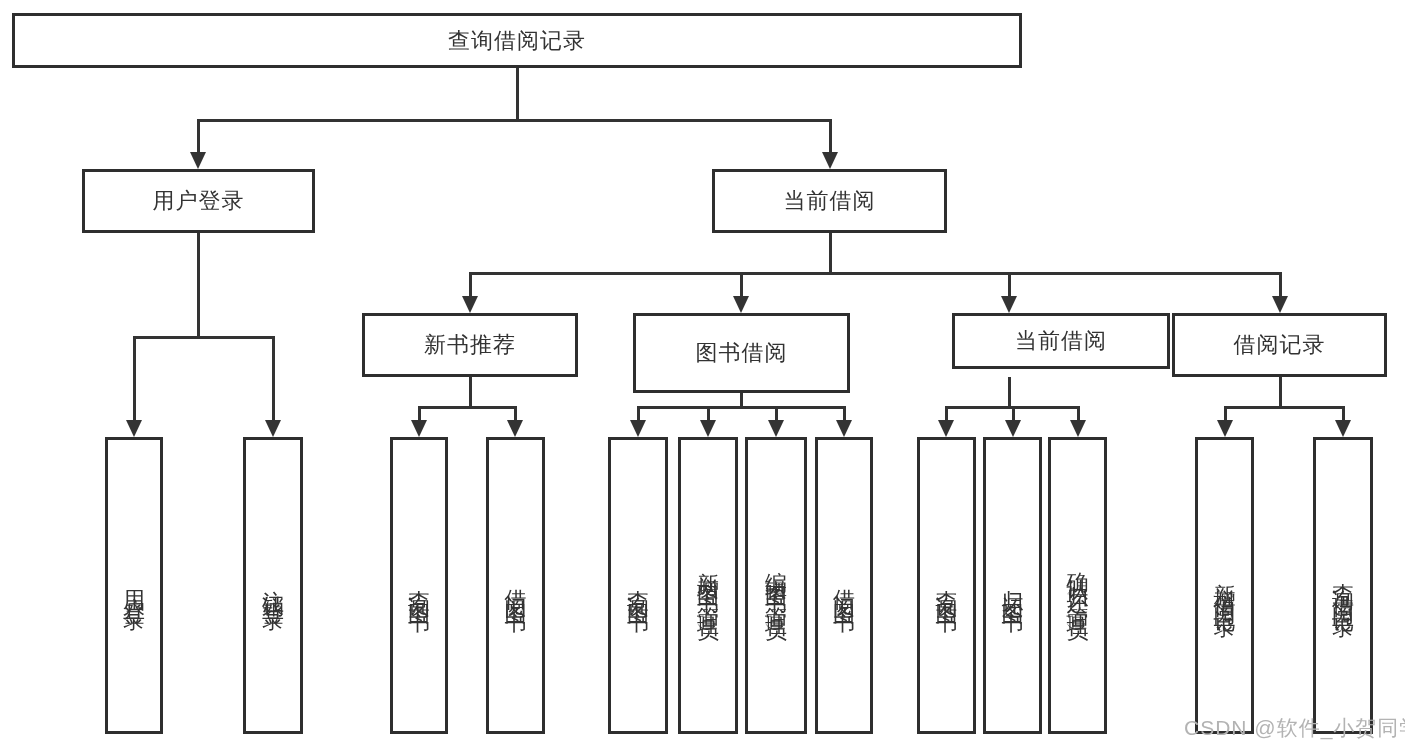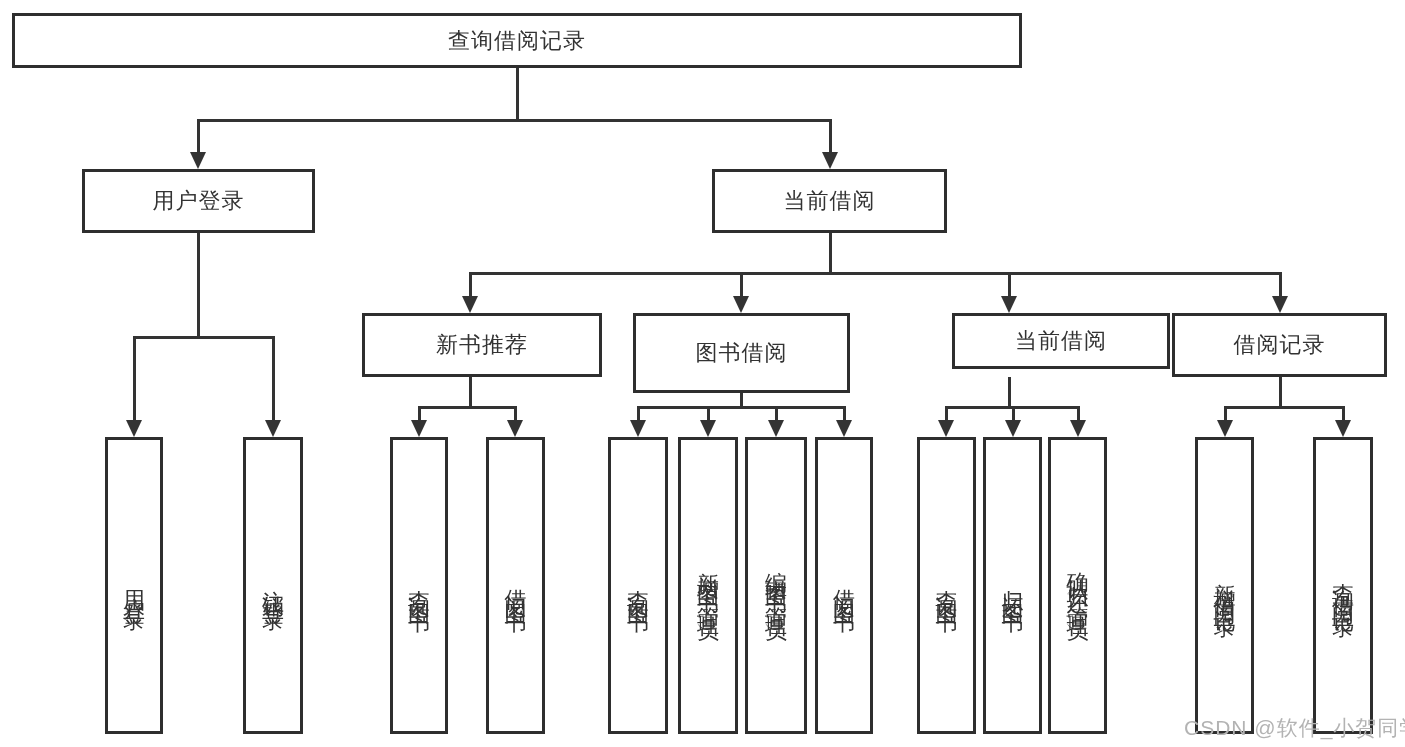--- a/index.html
+++ b/index.html
@@ -85,21 +85,21 @@
     <div class="arrow" style="left: 1335px; top: 420px;"></div>
     <div class="node" style="left: 12px; top: 13px; width: 1010px; height: 55px;">
       <span>查询借阅记录</span>
     </div>
     <div class="node" style="left: 82px; top: 169px; width: 233px; height: 64px;">
       <span>用户登录</span>
     </div>
     <div class="node" style="left: 712px; top: 169px; width: 235px; height: 64px;">
       <span>当前借阅</span>
     </div>
-    <div class="node" style="left: 362px; top: 313px; width: 240px; height: 64px; text-align: center;">
+    <div class="node" style="left: 362px; top: 313px; width: 216px; height: 64px; text-align: center;">
       <span>新书推荐</span>
     </div>
     <div class="node" style="left: 633px; top: 313px; width: 217px; height: 80px;">
       <span>图书借阅</span>
     </div>
     <div class="node" style="left: 952px; top: 313px; width: 218px; height: 56px;">
       <span>当前借阅</span>
     </div>
     <div class="node" style="left: 1172px; top: 313px; width: 215px; height: 64px;">
       <span>借阅记录</span>

